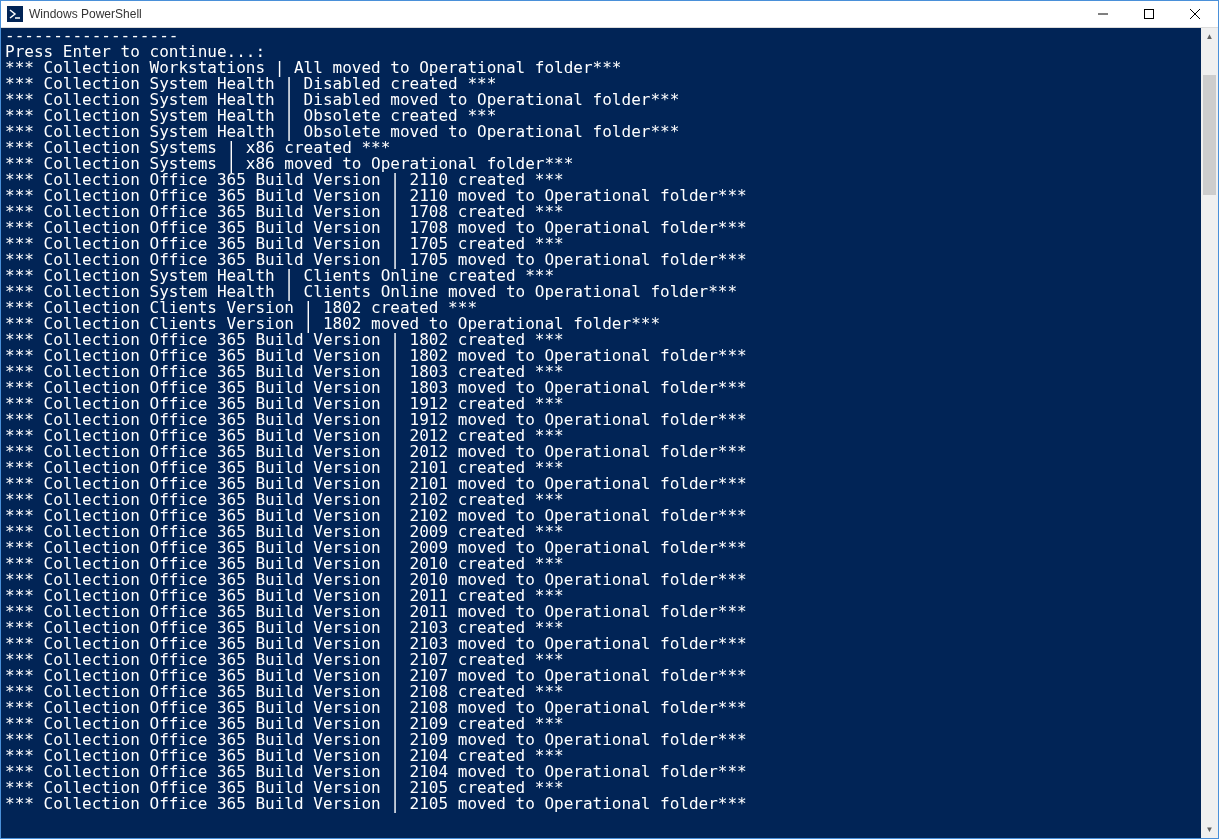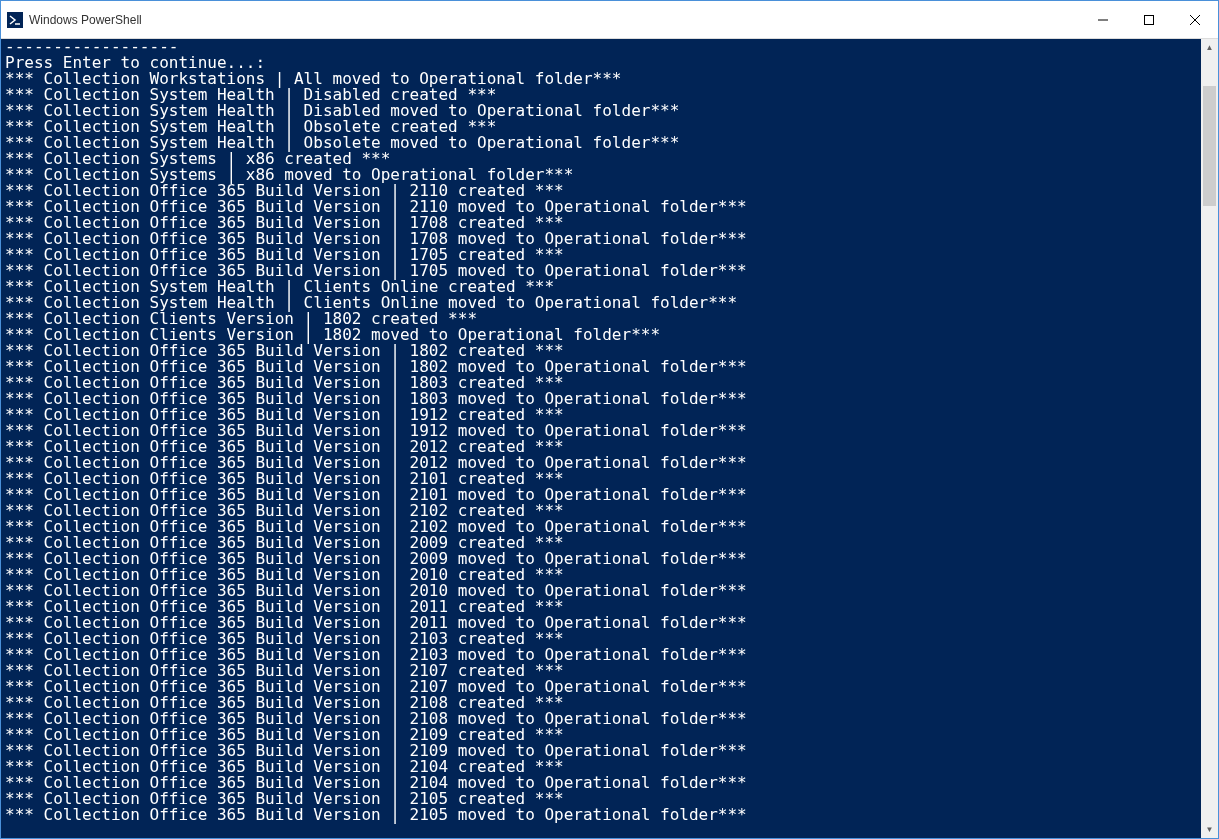--- a/index.html
+++ b/index.html
@@ -4,21 +4,21 @@
 <style>
   * { margin: 0; padding: 0; box-sizing: border-box; }
   html, body { width: 1219px; height: 839px; overflow: hidden; font-family: "Segoe UI", Tahoma, sans-serif; }
   .window {
     width: 1219px; height: 839px;
     border: 1px solid #4a90d9;
     background: #ffffff;
     display: flex; flex-direction: column;
   }
   .titlebar {
-    height: 38px;
+    height: 27px;
     background: #ffffff;
     display: flex; align-items: center;
     padding-left: 6px;
     border-bottom: 1px solid #dcdcdc;
     font-size: 12px; color: #333;
     flex: 0 0 auto;
   }
   .titlebar .icon {
     width: 16px; height: 16px; margin-right: 6px;
     display: inline-flex; align-items: center; justify-content: center;

